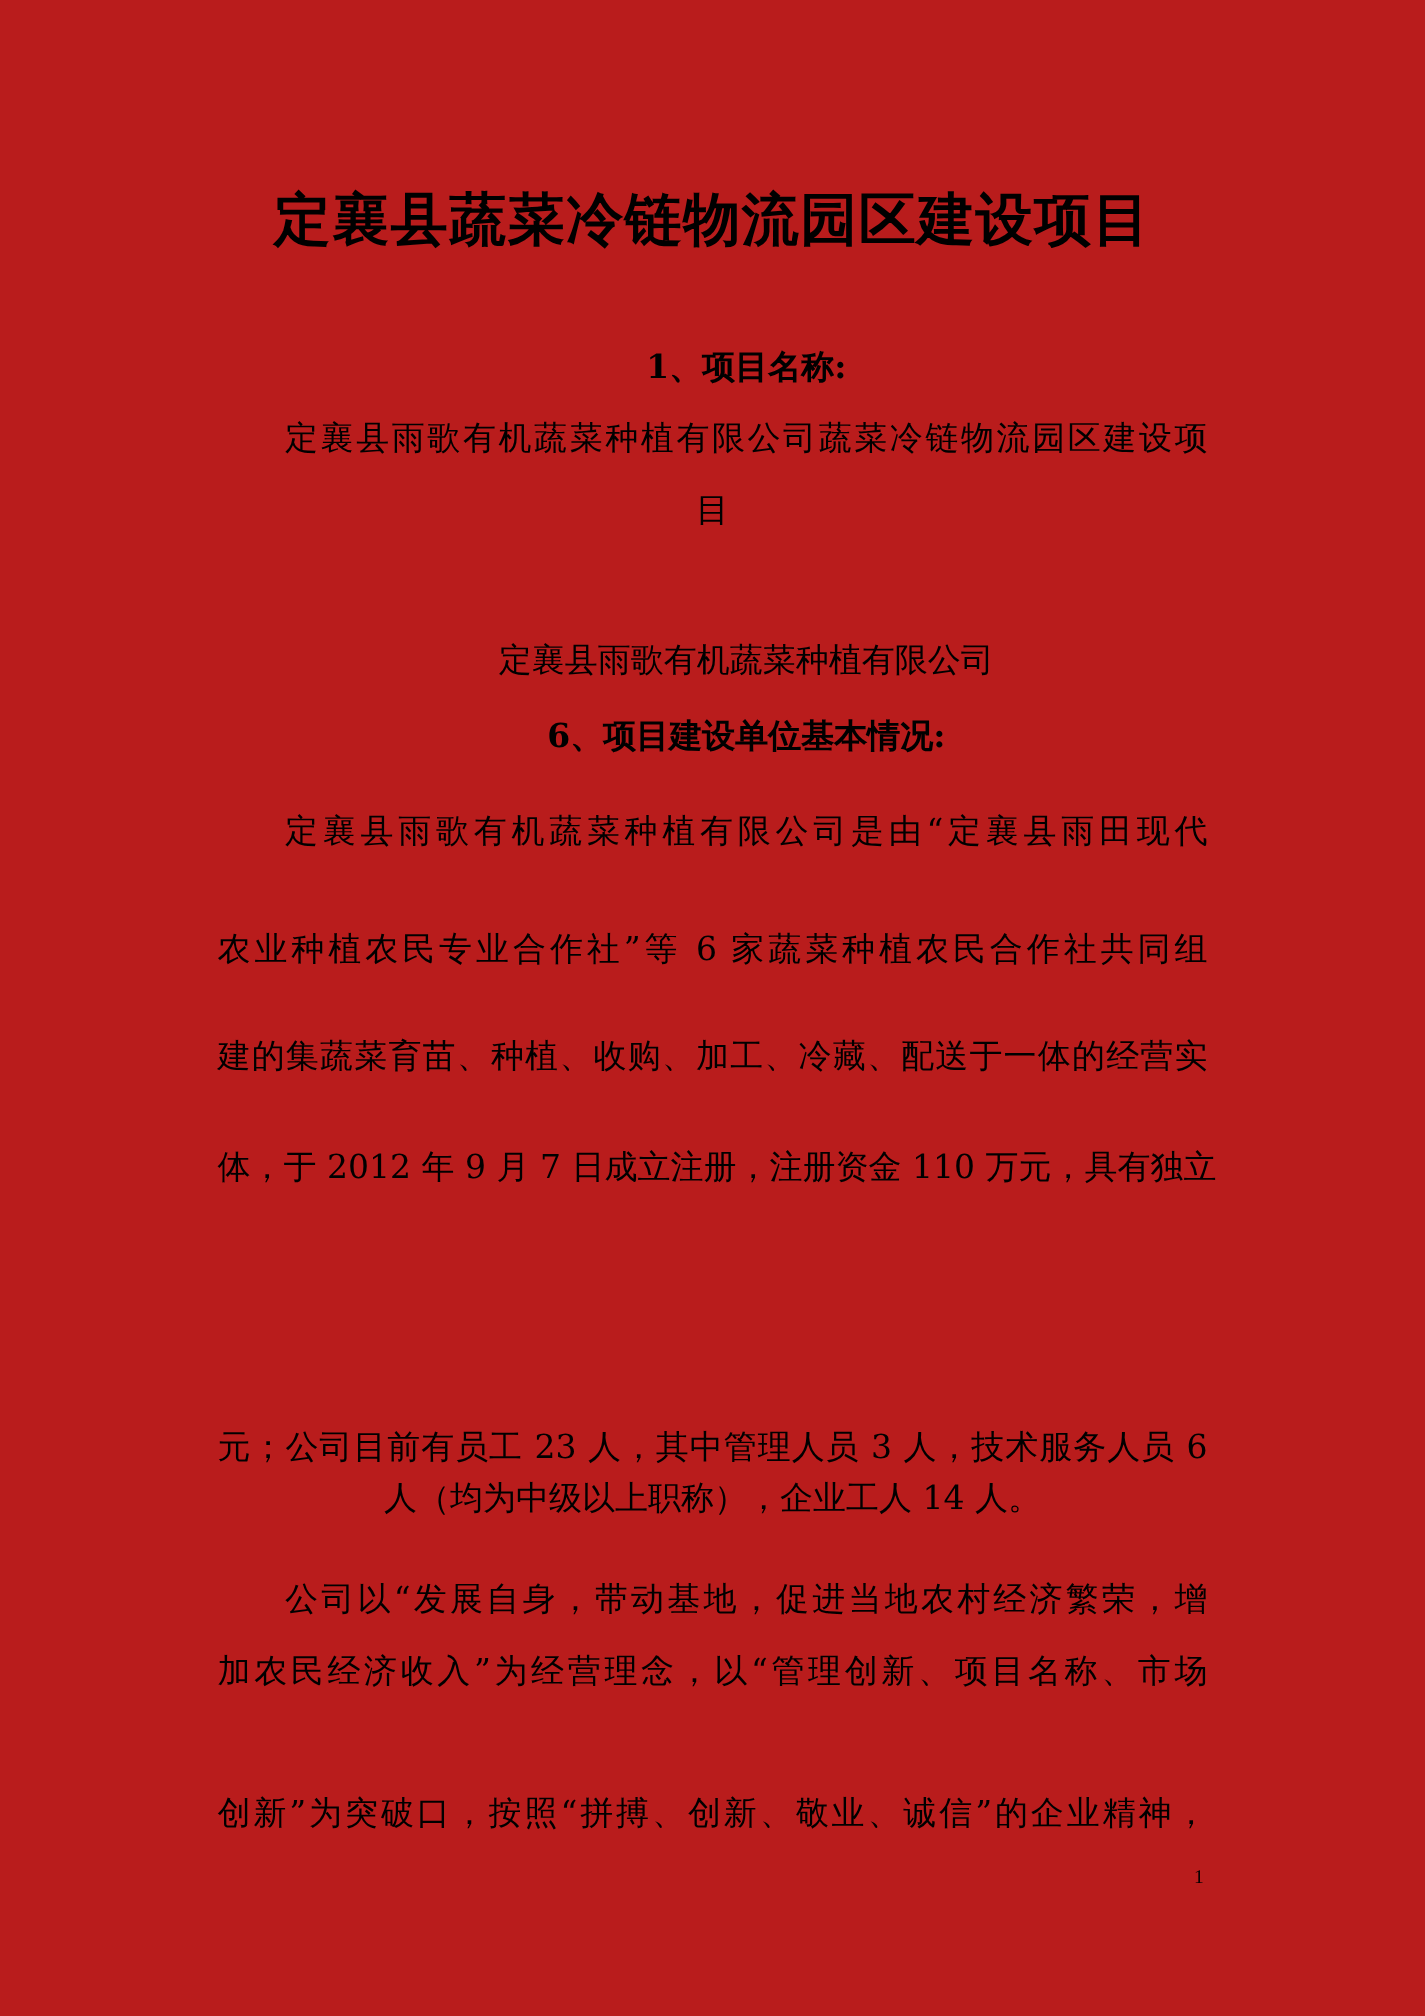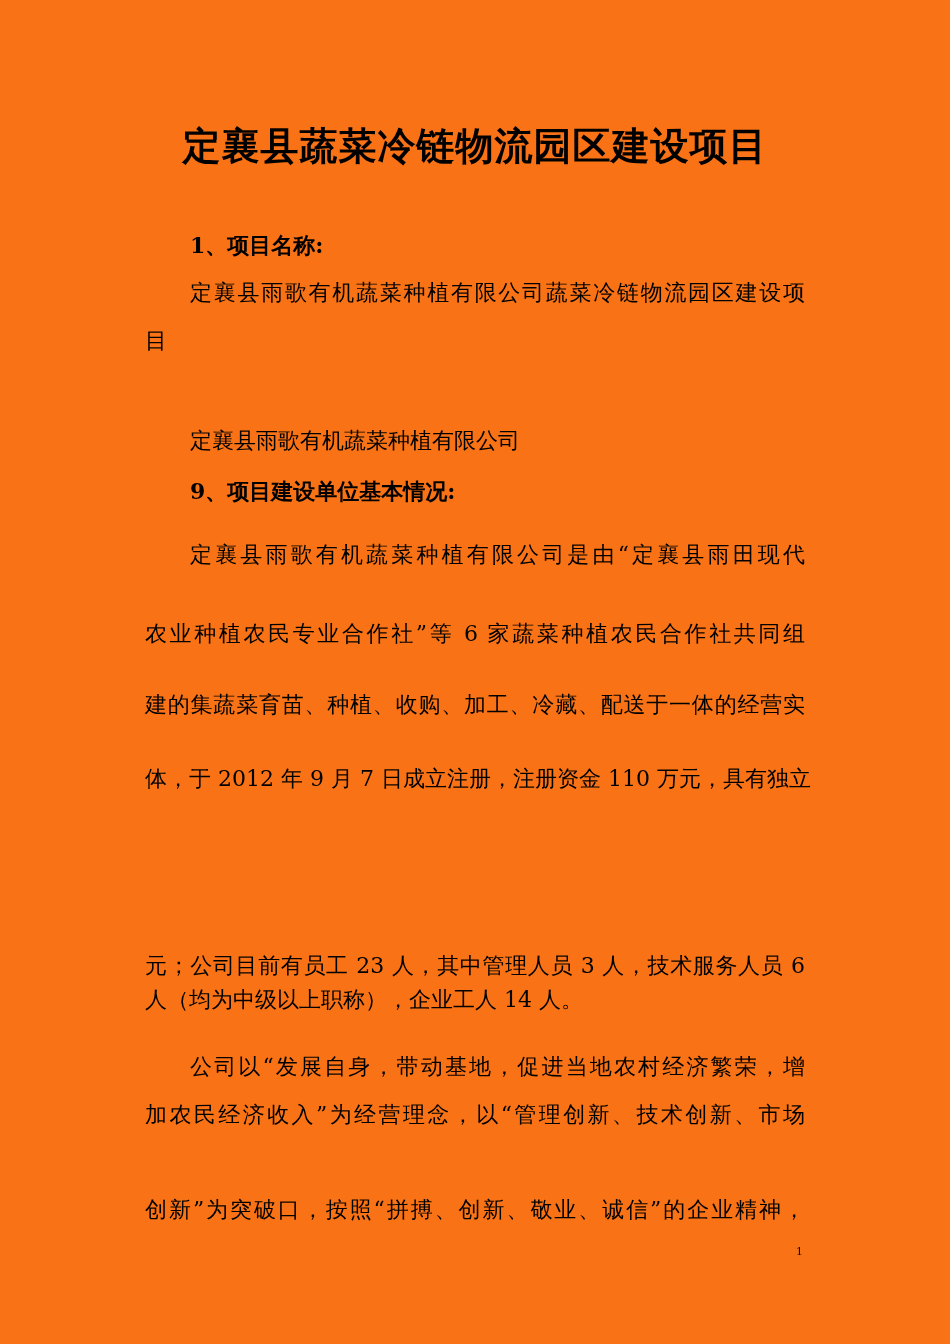--- a/index.html
+++ b/index.html
@@ -14,40 +14,41 @@
     overflow: hidden;
     font-family: "DejaVu Serif", "Liberation Serif", serif;
     color: #000000;
   }
   .page {
     position: absolute;
     left: 0;
     top: 0;
     width: 950px;
     height: 1344px;
-    background: #f97316;
+    background: #b91c1c;
   }
   .title {
     position: absolute;
     left: 0;
     width: 950px;
     top: 118px;
     text-align: center;
     font-size: 38px;
     font-weight: bold;
     letter-spacing: 1px;
     line-height: 56px;
   }
   .line {
     position: absolute;
     left: 145px;
     width: 660px;
     font-size: 22px;
     line-height: 34px;
     white-space: nowrap;
+    text-align: center;
   }
   .line.justify {
     text-align: justify;
     text-align-last: justify;
   }
   .line.indent {
     left: 190px;
     width: 615px;
   }
   .heading {
@@ -67,28 +68,28 @@
 <div class="page">
 
   <div class="title">定襄县蔬菜冷链物流园区建设项目</div>
 
   <div class="line indent heading" style="top:228px;">1、项目名称:</div>
   <div class="line indent justify" style="top:276px;">定襄县雨歌有机蔬菜种植有限公司蔬菜冷链物流园区建设项</div>
   <div class="line" style="top:324px;">目</div>
 
   <div class="line indent" style="top:424px;">定襄县雨歌有机蔬菜种植有限公司</div>
 
-  <div class="line indent heading" style="top:474px;">9、项目建设单位基本情况:</div>
+  <div class="line indent heading" style="top:474px;">6、项目建设单位基本情况:</div>
 
   <div class="line indent justify" style="top:538px;">定襄县雨歌有机蔬菜种植有限公司是由“定襄县雨田现代</div>
   <div class="line justify" style="top:617px;">农业种植农民专业合作社”等 6 家蔬菜种植农民合作社共同组</div>
   <div class="line justify" style="top:688px;">建的集蔬菜育苗、种植、收购、加工、冷藏、配送于一体的经营实</div>
   <div class="line justify" style="top:762px;">体，于 2012 年 9 月 7 日成立注册，注册资金 110 万元，具有独立</div>
   <div class="line justify" style="top:910px;margin-top:39px;">元；公司目前有员工 23  人，其中管理人员 3 人，技术服务人员 6</div>
   <div class="line" style="top:983px;">人（均为中级以上职称），企业工人 14 人。</div>
 
   <div class="line indent justify" style="top:1050px;">公司以“发展自身，带动基地，促进当地农村经济繁荣，增</div>
-  <div class="line justify" style="top:1098px;">加农民经济收入”为经营理念，以“管理创新、技术创新、市场</div>
+  <div class="line justify" style="top:1098px;">加农民经济收入”为经营理念，以“管理创新、项目名称、市场</div>
   <div class="line justify" style="top:1193px;">创新”为突破口，按照“拼搏、创新、敬业、诚信”的企业精神，</div>
 
   <div class="page-number">1</div>
 
 </div>
 
 </body></html>

